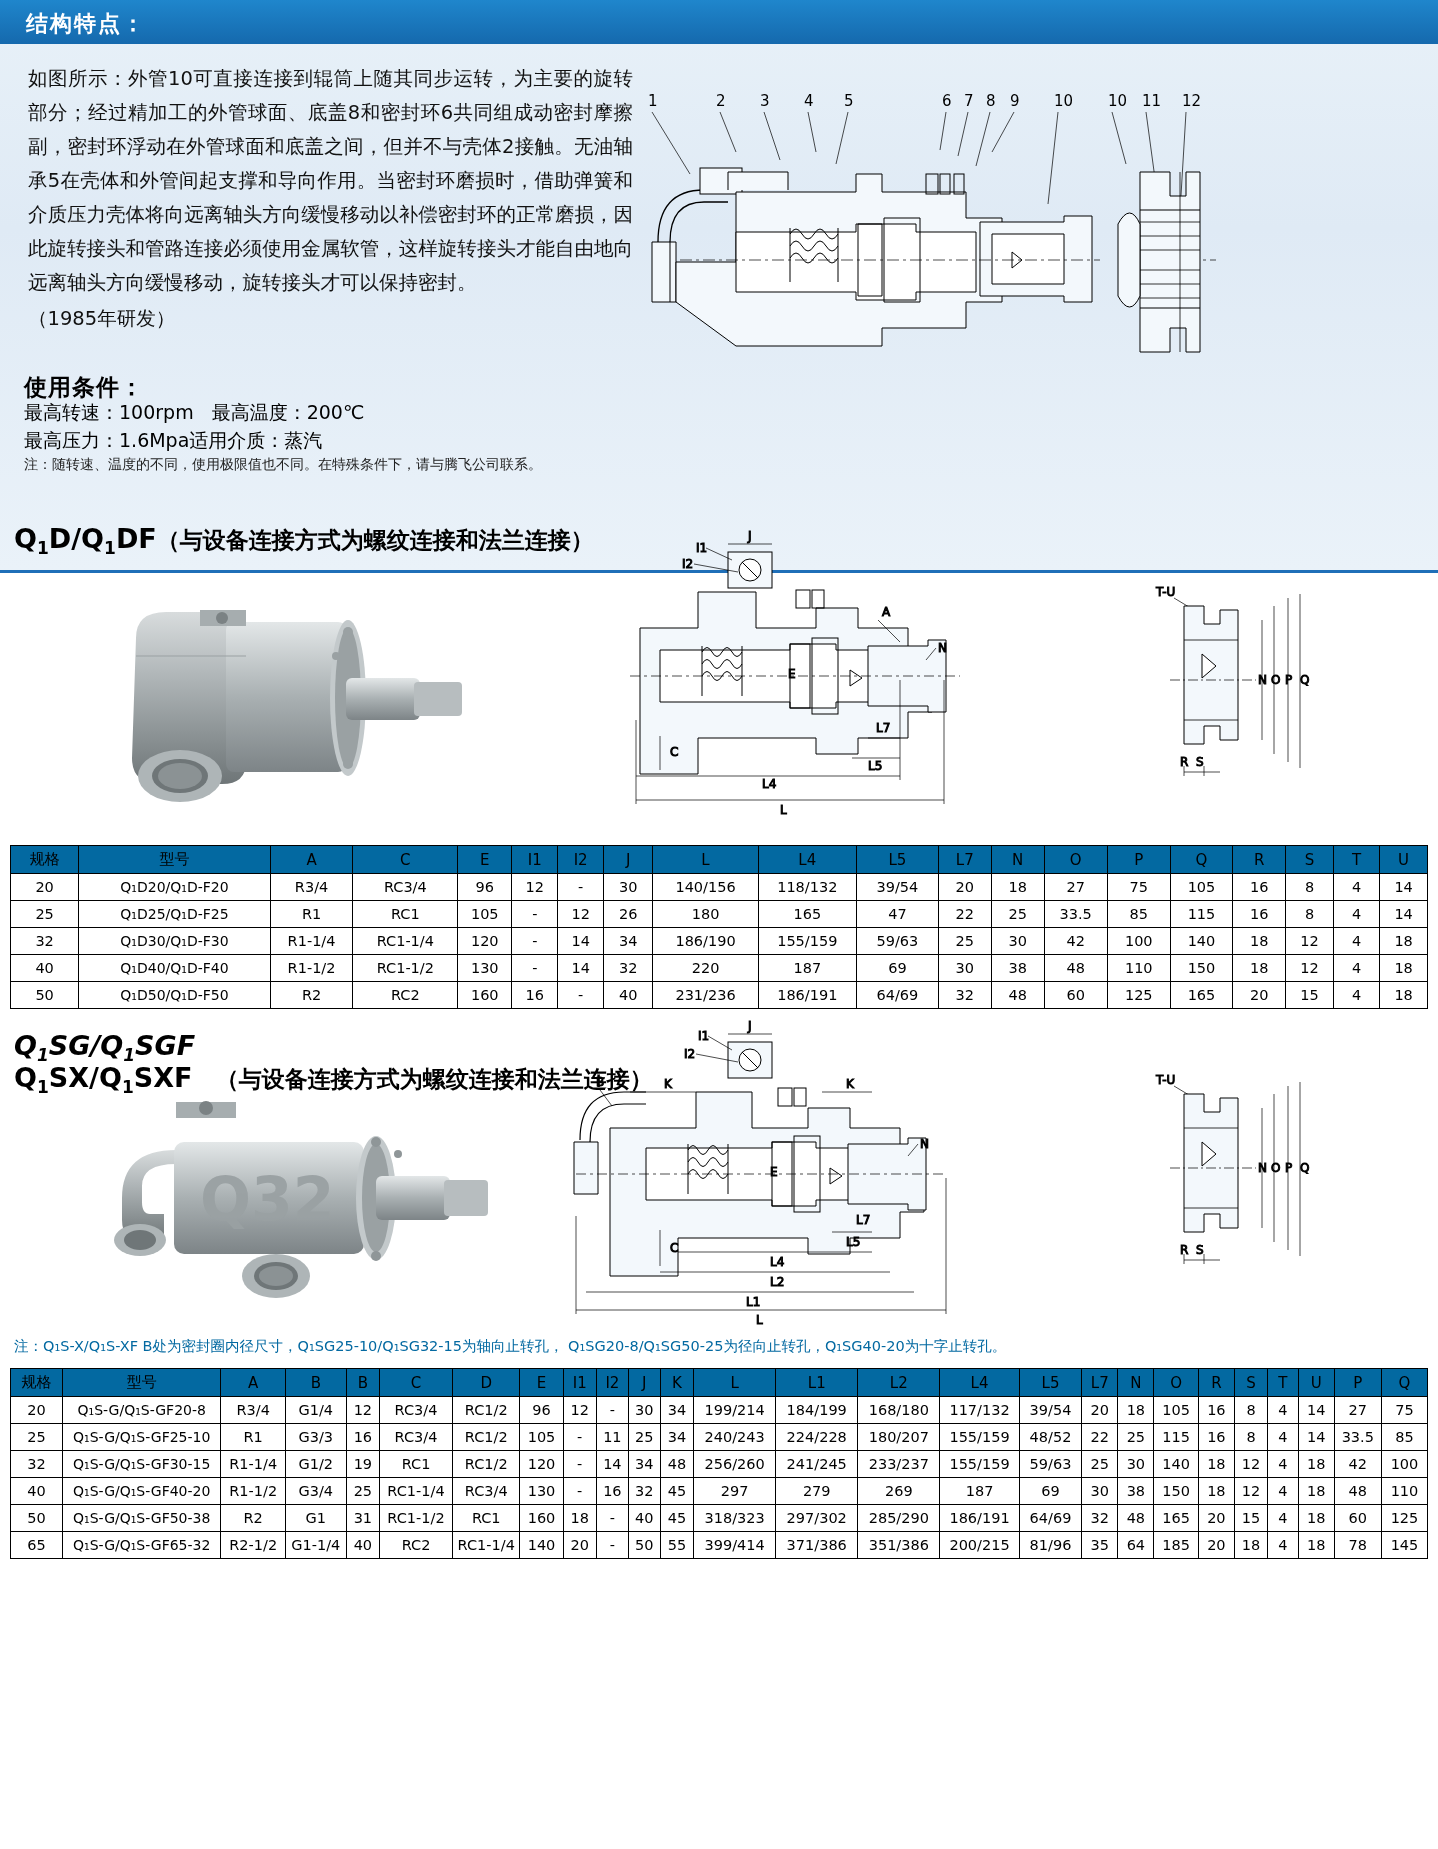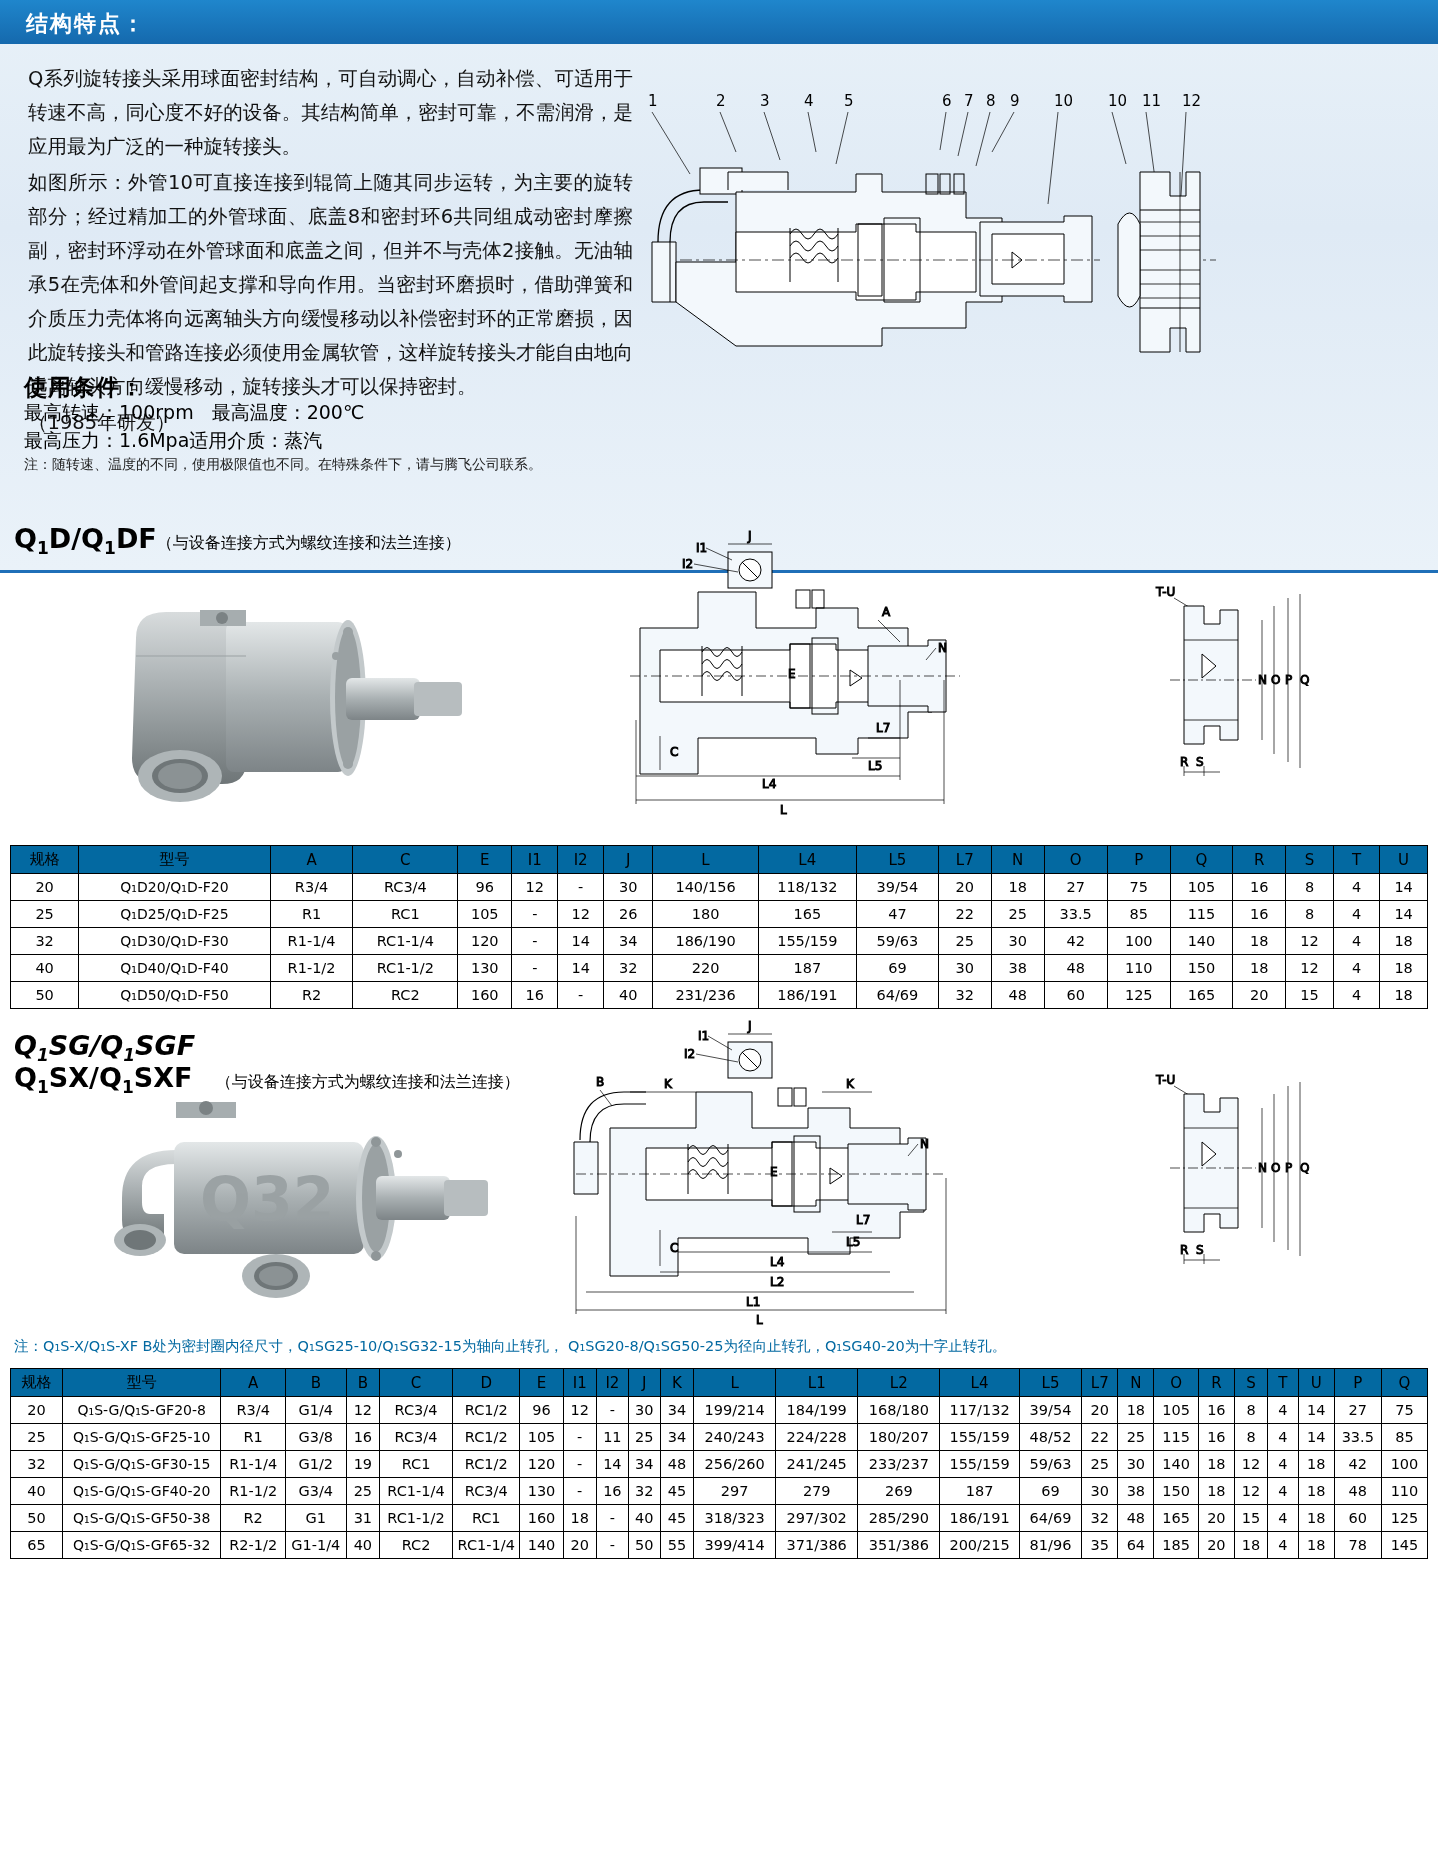--- a/index.html
+++ b/index.html
@@ -48,21 +48,21 @@
   }
 
   
   .numrow{position:absolute;top:92px;left:640px;width:580px;height:20px;}
   .numrow span{position:absolute;font-size:15px;color:#000;}
 
   
   .sec-title{
     position:absolute;font-size:27px;font-weight:bold;color:#000;letter-spacing:0px;
   }
-  .sec-title .sub{font-size:16px;font-weight:normal;}
+  .sec-title .sub{font-size:23px;font-weight:bold;}
   .sec-title sub{font-size:17px;}
 
   
   table.spec{
     border-collapse:collapse;
     font-size:14.5px;
     position:absolute;
     background:#fff;
   }
   table.spec th,table.spec td{
@@ -97,21 +97,20 @@
 <body>
 
 <div class="page">
 
   <div class="top-panel">
 
     <div class="top-bar"></div>
     <div class="top-bar-title">结构特点：</div>
 
     <div class="desc">
-      <p>Q系列旋转接头采用球面密封结构，可自动调心，自动补偿、可适用于转速不高，同心度不好的设备。其结构简单，密封可靠，不需润滑，是应用最为广泛的一种旋转接头。</p>
       <p>如图所示：外管10可直接连接到辊筒上随其同步运转，为主要的旋转部分；经过精加工的外管球面、底盖8和密封环6共同组成动密封摩擦副，密封环浮动在外管球面和底盖之间，但并不与壳体2接触。无油轴承5在壳体和外管间起支撑和导向作用。当密封环磨损时，借助弹簧和介质压力壳体将向远离轴头方向缓慢移动以补偿密封环的正常磨损，因此旋转接头和管路连接必须使用金属软管，这样旋转接头才能自由地向远离轴头方向缓慢移动，旋转接头才可以保持密封。</p>
       <p>（1985年研发）</p>
     </div>
 
     <div class="cond-title">使用条件：</div>
     <div class="cond-line1">
       <span>最高转速：</span><span>100rpm</span><span class="gap"></span><span>最高温度：</span><span>200℃</span>
     </div>
     <div class="cond-line2">
       <span>最高压力：</span><span>1.6Mpa</span><span class="gap" style="width:40px"></span><span>适用介质：</span><span>蒸汽</span>
@@ -657,21 +656,21 @@
           <td>8</td>
           <td>4</td>
           <td>14</td>
           <td>27</td>
           <td>75</td>
         </tr>
         <tr>
           <td>25</td>
           <td class="model">Q₁S-G/Q₁S-GF25-10</td>
           <td>R1</td>
-          <td>G3/8</td>
+          <td>G3/3</td>
           <td>16</td>
           <td>RC3/4</td>
           <td>RC1/2</td>
           <td>105</td>
           <td>-</td>
           <td>11</td>
           <td>25</td>
           <td>34</td>
           <td>240/243</td>
           <td>224/228</td>

